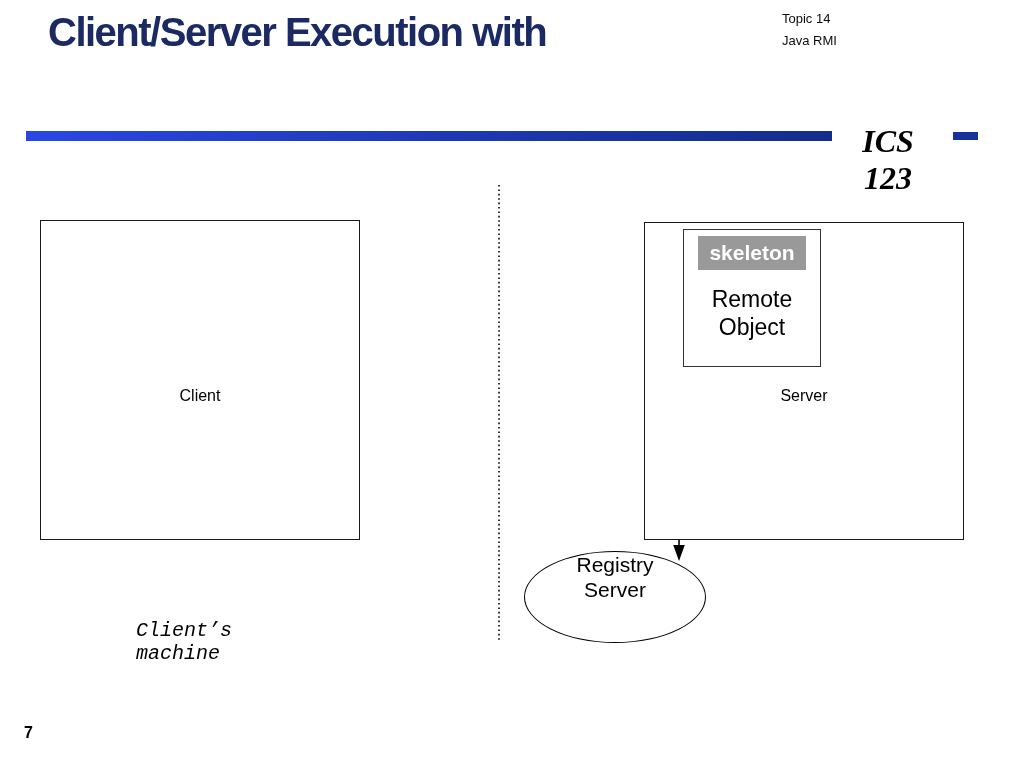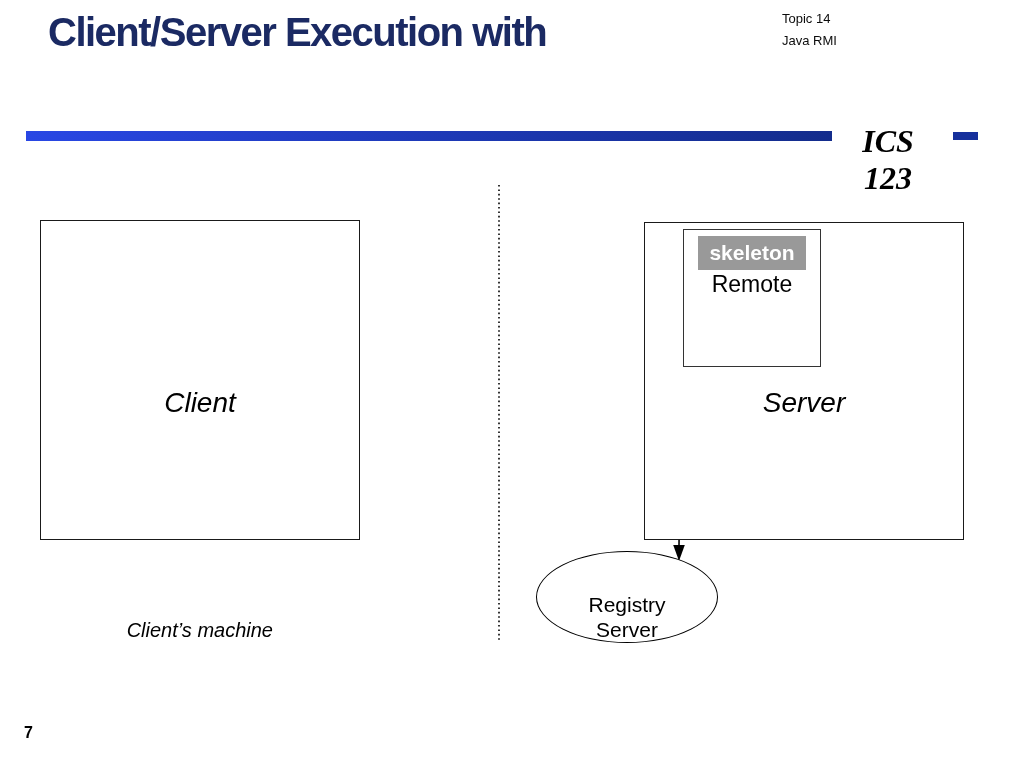--- a/index.html
+++ b/index.html
@@ -40,60 +40,60 @@
     left: 953px; top: 132px; width: 25px; height: 8px;
     background: var(--dash-color, #16309c);
   }
 
   
   .node-box { border: 1.5px solid #1a1a1a; background: #ffffff; }
   #client-box  { left: 40px;  top: 220px; width: 318px; height: 318px; }
   #server-box  { left: 644px; top: 222px; width: 318px; height: 316px; }
   .box-label {
     position: absolute; left: 0; width: 100%;
-    text-align: center; font-size: 28px; color: #000; font-style: italic;
+    text-align: center; font-size: 16px; color: #000;
   }
   #client-box .box-label { top: 166px; }
   #server-box .box-label { top: 164px; }
 
   #remote-object-box {
     left: 683px; top: 229px; width: 136px; height: 136px;
     border: 1.5px solid #333; background: #fff;
   }
   #skeleton-tag {
     margin: 6px auto 0 auto; width: 108px; height: 34px;
     background: var(--skeleton-bg, #999999);
     color: var(--skeleton-text, #ffffff);
     font-size: 21px; font-weight: bold;
     text-align: center; line-height: 34px;
   }
   #remote-object-label {
-    margin-top: 0; text-align: center;
+    margin-top: 15px; text-align: center;
     font-size: 23px; line-height: 28px; color: #000;
   }
 
   #registry-ellipse {
-    left: 536px; top: 551px; width: 180px; height: 90px;
+    left: 524px; top: 551px; width: 180px; height: 90px;
     border: 1.5px solid #000; border-radius: 50%;
     background: #fff;
-    display: flex; align-items: flex-end; justify-content: center;
+    display: flex; align-items: flex-start; justify-content: center;
   }
   #registry-label {
     text-align: center; font-size: 21px; line-height: 25px; color: #000;
   }
 
   #naming-call {
     left: 708px; top: 477px;
     font-size: 19px; color: #000;
   }
 
   .machine-label {
     font-style: italic; font-size: 20px; color: #000;
   }
-  #client-machine { left: 108px; top: 619px; width: 165px; text-align: right; }
+  #client-machine { left: 136px; top: 619px; width: 165px; text-align: left; font-family: Liberation Mono, monospace; }
   #server-machine { left: 720px; top: 619px; width: 175px; text-align: center; }
 
   #page-number {
     left: 24px; top: 724px;
     font-size: 16px; font-weight: bold; color: #000;
   }
 
   #diagram-lines { left: 0; top: 0; pointer-events: none; }
 </style>
 </head>
@@ -128,20 +128,21 @@
   </div>
 
   <div id="server-box" class="abs node-box">
     <div class="box-label">Server</div>
   </div>
 
   <div id="remote-object-box" class="abs">
     <div id="skeleton-tag">skeleton</div>
     <div id="remote-object-label">
       <div>Remote</div>
+      <div>Object</div>
     </div>
   </div>
 
 
   <div id="registry-ellipse" class="abs">
     <div id="registry-label">
       <div>Registry</div>
       <div>Server</div>
     </div>
   </div>

